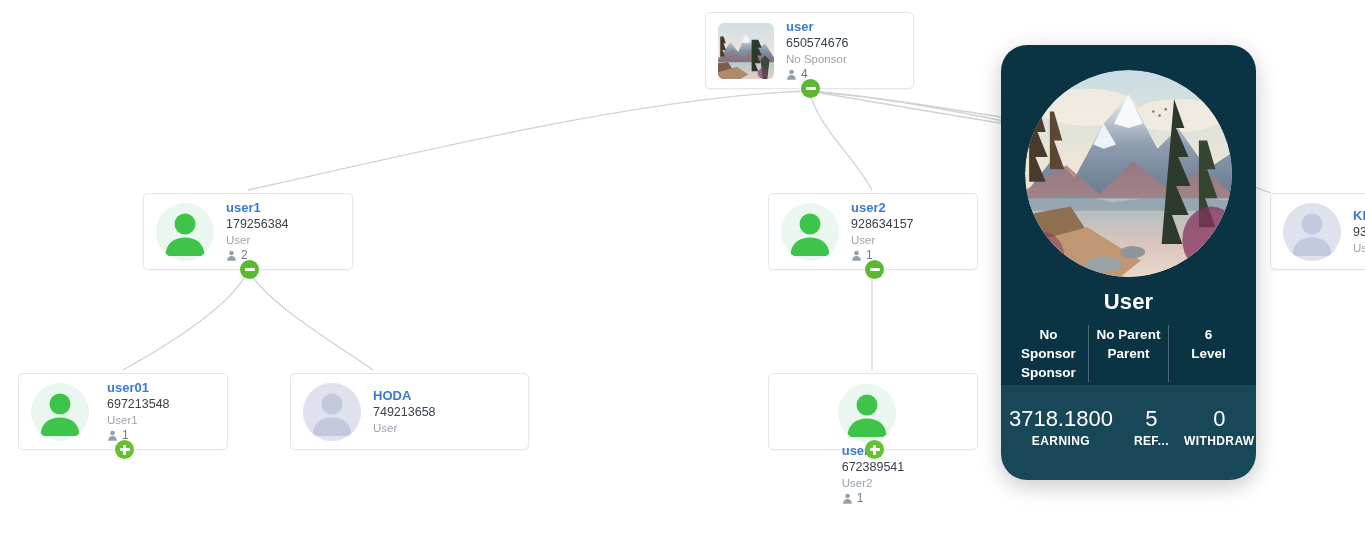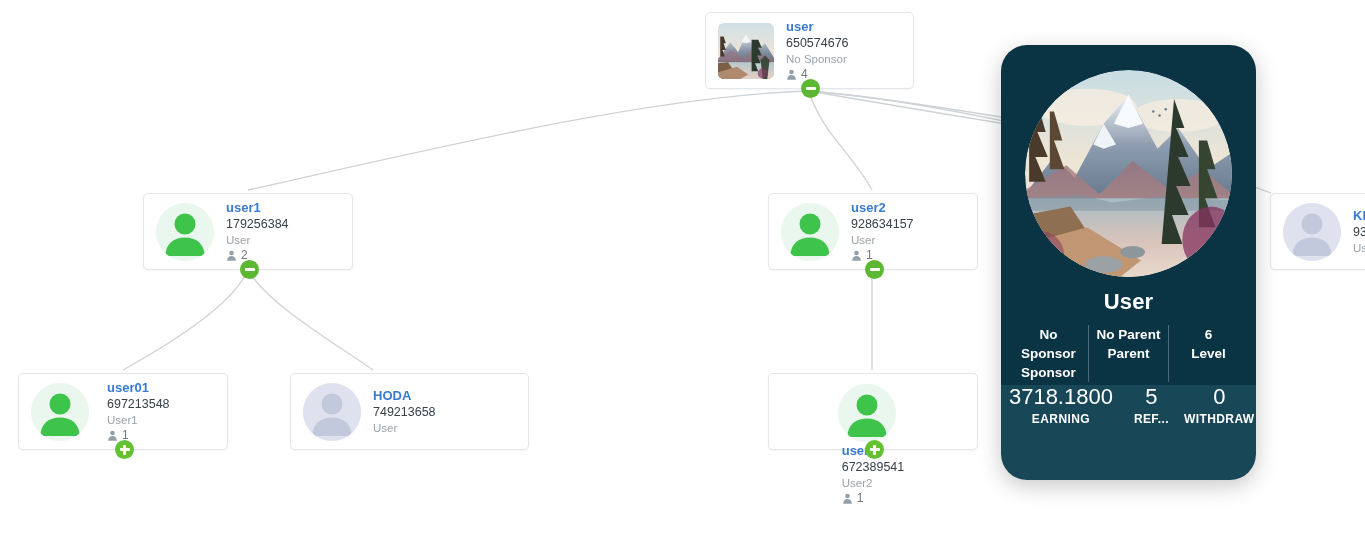--- a/index.html
+++ b/index.html
@@ -111,20 +111,21 @@
   .dc-stat{
     flex:1;text-align:center;color:#fff;
     font-size:13.5px;font-weight:bold;line-height:1.42;
     padding:0 4px;box-sizing:border-box;
   }
   .dc-stat + .dc-stat{border-left:1px solid rgba(255,255,255,.28);}
   #dc-bottom{
     background:#184857;
     flex:1;
     display:flex;align-items:flex-start;
+    padding-top:22px;
     box-sizing:border-box;
   }
   .dc-metric{text-align:center;color:#fff;padding:0 2px;box-sizing:border-box;}
   .dc-metric .v{font-size:22px;font-weight:normal;line-height:1.05;}
   .dc-metric .l{font-size:12px;font-weight:bold;letter-spacing:.4px;margin-top:4px;}
   #m-earning{flex:0 0 47%;}
   #m-ref{flex:0 0 24%;}
   #m-withdraw{flex:0 0 29%;}
 </style>
 </head>

